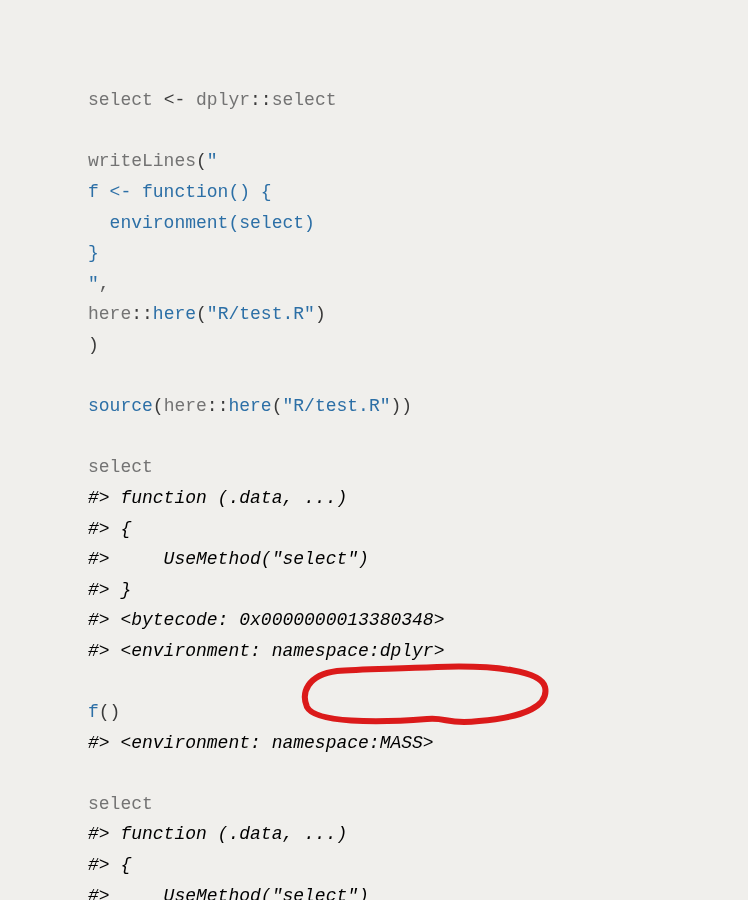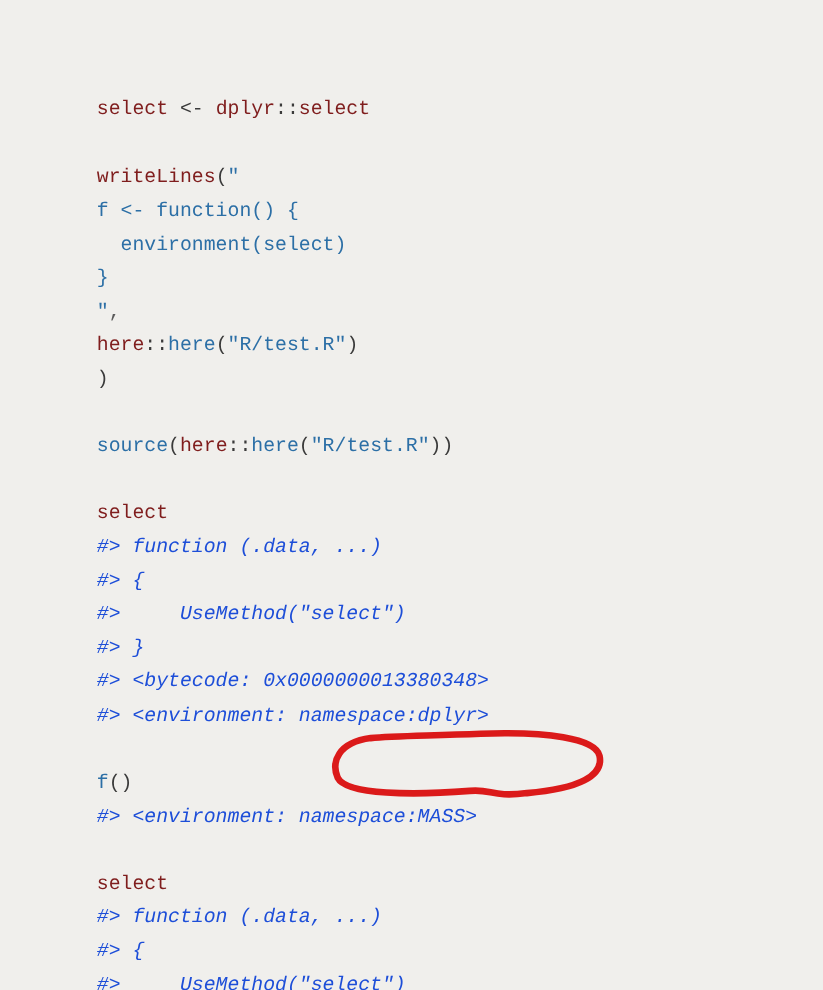--- a/index.html
+++ b/index.html
@@ -9,28 +9,28 @@
     font-size: 18px;
     line-height: 1.7;
     padding: 24px 30px 28px 88px;
     width: 748px;
     height: 900px;
     overflow: hidden;
     position: relative;
   }
   .code-container { white-space: pre; position: relative; }
   .line { display: block; min-height: 1.7em; }
-  .tok-ident { color: #7f1d1d; }
+  .tok-ident { color: #737373; }
   .tok-op { color: #5a5a5a; }
   .tok-assign { color: #3a3a3a; }
   .tok-ns-op { color: #3a3a3a; }
   .tok-string { color: #2c6fa6; }
   .tok-func { color: #2c6fa6; }
   .tok-paren { color: #3a3a3a; }
-  .tok-comment { color: #1d4ed8; font-style: italic; }
+  .tok-comment { color: #000000; font-style: italic; }
   .annotation {
     position: absolute;
     pointer-events: none;
   }
   .annotation svg { overflow: visible; }
 </style>
 </head>
 <body>
 
 <div class="code-container">

